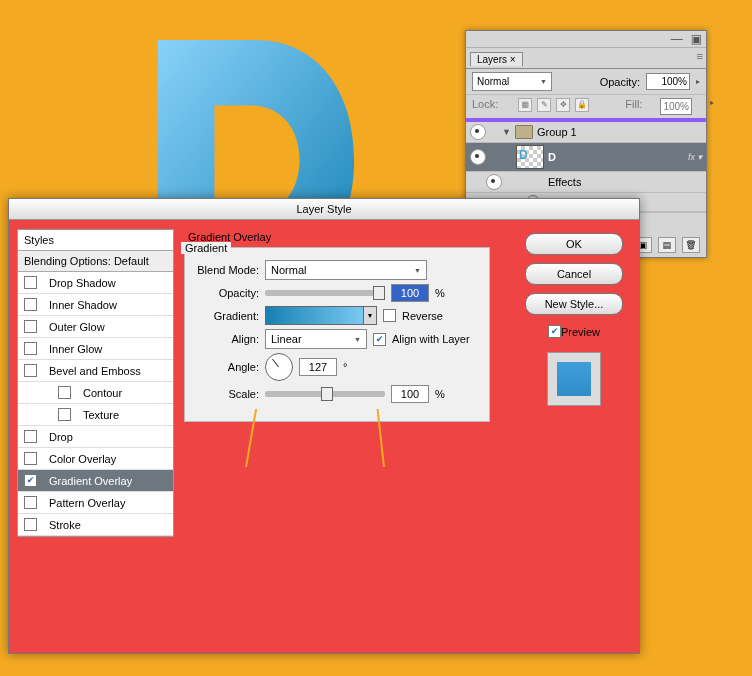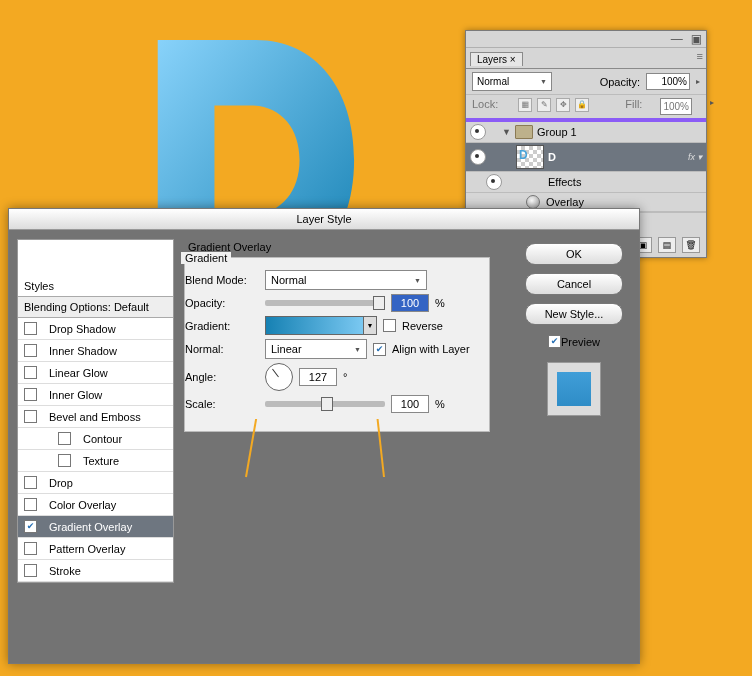--- a/index.html
+++ b/index.html
@@ -131,42 +131,42 @@
     border-top:1px solid #bcbcbc;
     background:#d6d6d6;
   }
   .fbtn { width:16px; height:14px; border:1px solid #999; background:#eee;
     font-size:9px; line-height:14px; text-align:center; }
 
   
   .ls-dialog {
     position:absolute;
     left:8px;
-    top:208px;
+    top:198px;
     width:630px;
     height:454px;
-    background:#737373;
+    background:#ef4444;
     border:1px solid #777;
     box-shadow:0 0 10px rgba(0,0,0,.4);
   }
   .ls-title {
     height:20px; line-height:20px; text-align:center;
     background:linear-gradient(#fff,#ddd);
     border-bottom:1px solid #999;
     font-size:11px;
   }
 
   .ls-left {
     position:absolute; left:8px; top:30px;
     width:155px;
     border:1px solid #999;
     background:#fff;
     font-size:11px;
   }
-  .ls-left .hdr { padding:4px 6px; background:#fff; border-bottom:1px solid #aaa; font-weight:normal;margin-top:36px; }
+  .ls-left .hdr { padding:4px 6px; background:#fff; border-bottom:1px solid #aaa; font-weight:normal; }
   .ls-left .hdr2 { padding:4px 6px; background:#eee; border-bottom:1px solid #aaa; }
   .ls-left .opt {
     display:flex; align-items:center; gap:12px;
     padding:4px 6px; border-bottom:1px solid #ddd;
     cursor:pointer;
   }
   .ls-left .opt.indent { padding-left:40px; }
   .ls-left .opt.sel { background:#6e7680; color:#fff; }
   .cb { width:11px; height:11px; border:1px solid #777; background:#fff; display:inline-block;
     font-size:9px; line-height:11px; text-align:center; }
@@ -179,21 +179,21 @@
   .fieldset {
     border:1px solid #bbb; padding:8px 10px 14px 0; margin-top:2px;
     background:#f0f0f0;
     font-size:11px;
   }
   .fieldset > .legend {
     position:relative; top:-14px; left:-4px; background:#f0f0f0; padding:0 4px;
     display:inline-block;
   }
   .form-row { display:flex; align-items:center; gap:6px; margin:4px 0; }
-  .form-row .lbl { width:74px; }
+  .form-row .lbl { width:74px; text-align:right; }
   .select {
     height:18px; background:#fff; border:1px solid #888;
     display:inline-flex; align-items:center; justify-content:space-between;
     padding:0 5px; gap:6px; font-size:11px; min-width:90px;
   }
   .slider {
     width:120px; height:6px; background:#bbb; display:inline-block; position:relative;
     border-radius:2px;
   }
   .slider .knob {
@@ -345,21 +345,21 @@
     <div class="opt">
         <span class="cb"></span>
         <span>Drop Shadow</span>
       </div>
     <div class="opt">
         <span class="cb"></span>
         <span>Inner Shadow</span>
       </div>
     <div class="opt">
         <span class="cb"></span>
-        <span>Linear Glow</span>
+        <span>Outer Glow</span>
       </div>
     <div class="opt">
         <span class="cb"></span>
         <span>Inner Glow</span>
       </div>
     <div class="opt">
         <span class="cb"></span>
         <span>Bevel and Emboss</span>
       </div>
     <div class="opt indent">
@@ -417,21 +417,21 @@
       <div class="form-row">
         <span class="lbl">Gradient:</span>
         <span class="grad-swatch">
             <span class="dd">▼</span>
           </span>
         <span class="cb"></span>
         <span>Reverse</span>
       </div>
 
       <div class="form-row">
-        <span class="lbl">Normal:</span>
+        <span class="lbl">Align:</span>
         <span class="select" style="width:72px">
           <span>Linear</span>
           <span class="dd-arrow">▼</span>
         </span>
         <span class="cb on"></span>
         <span>Align with Layer</span>
       </div>
 
       <div class="form-row">
         <span class="lbl">Angle:</span>

